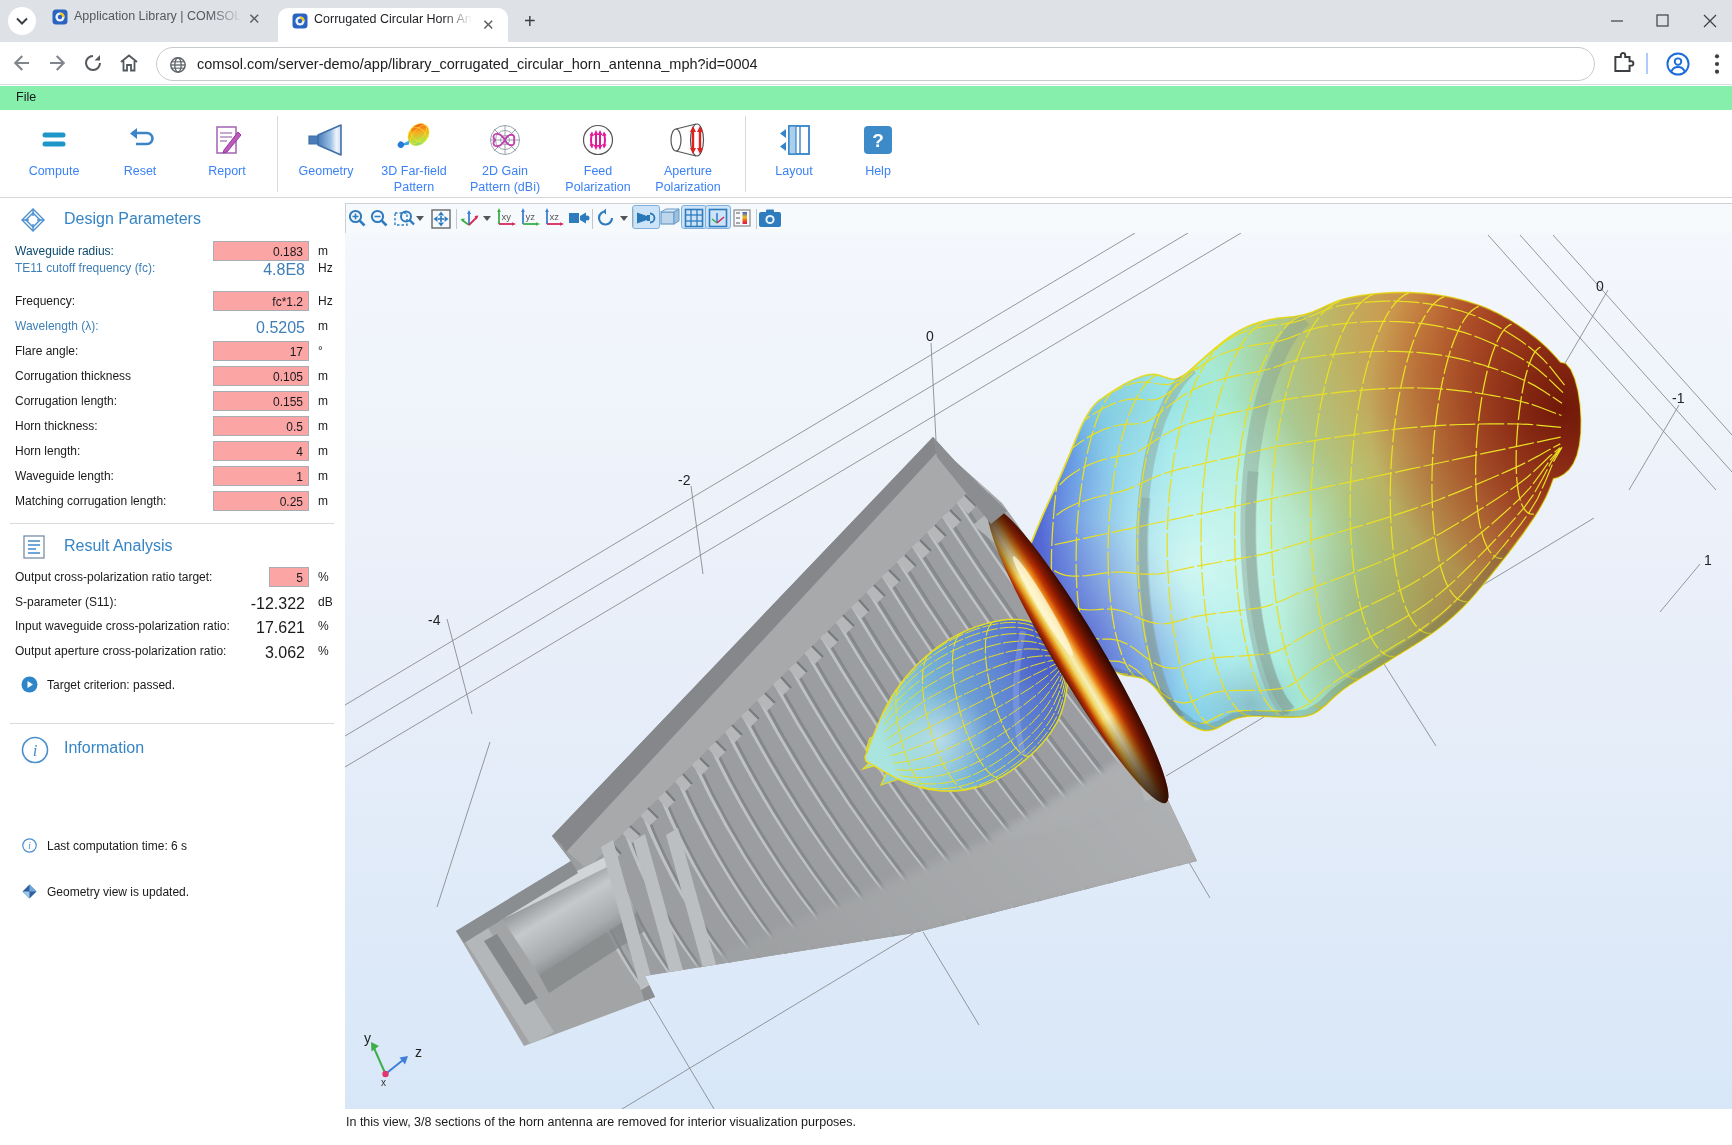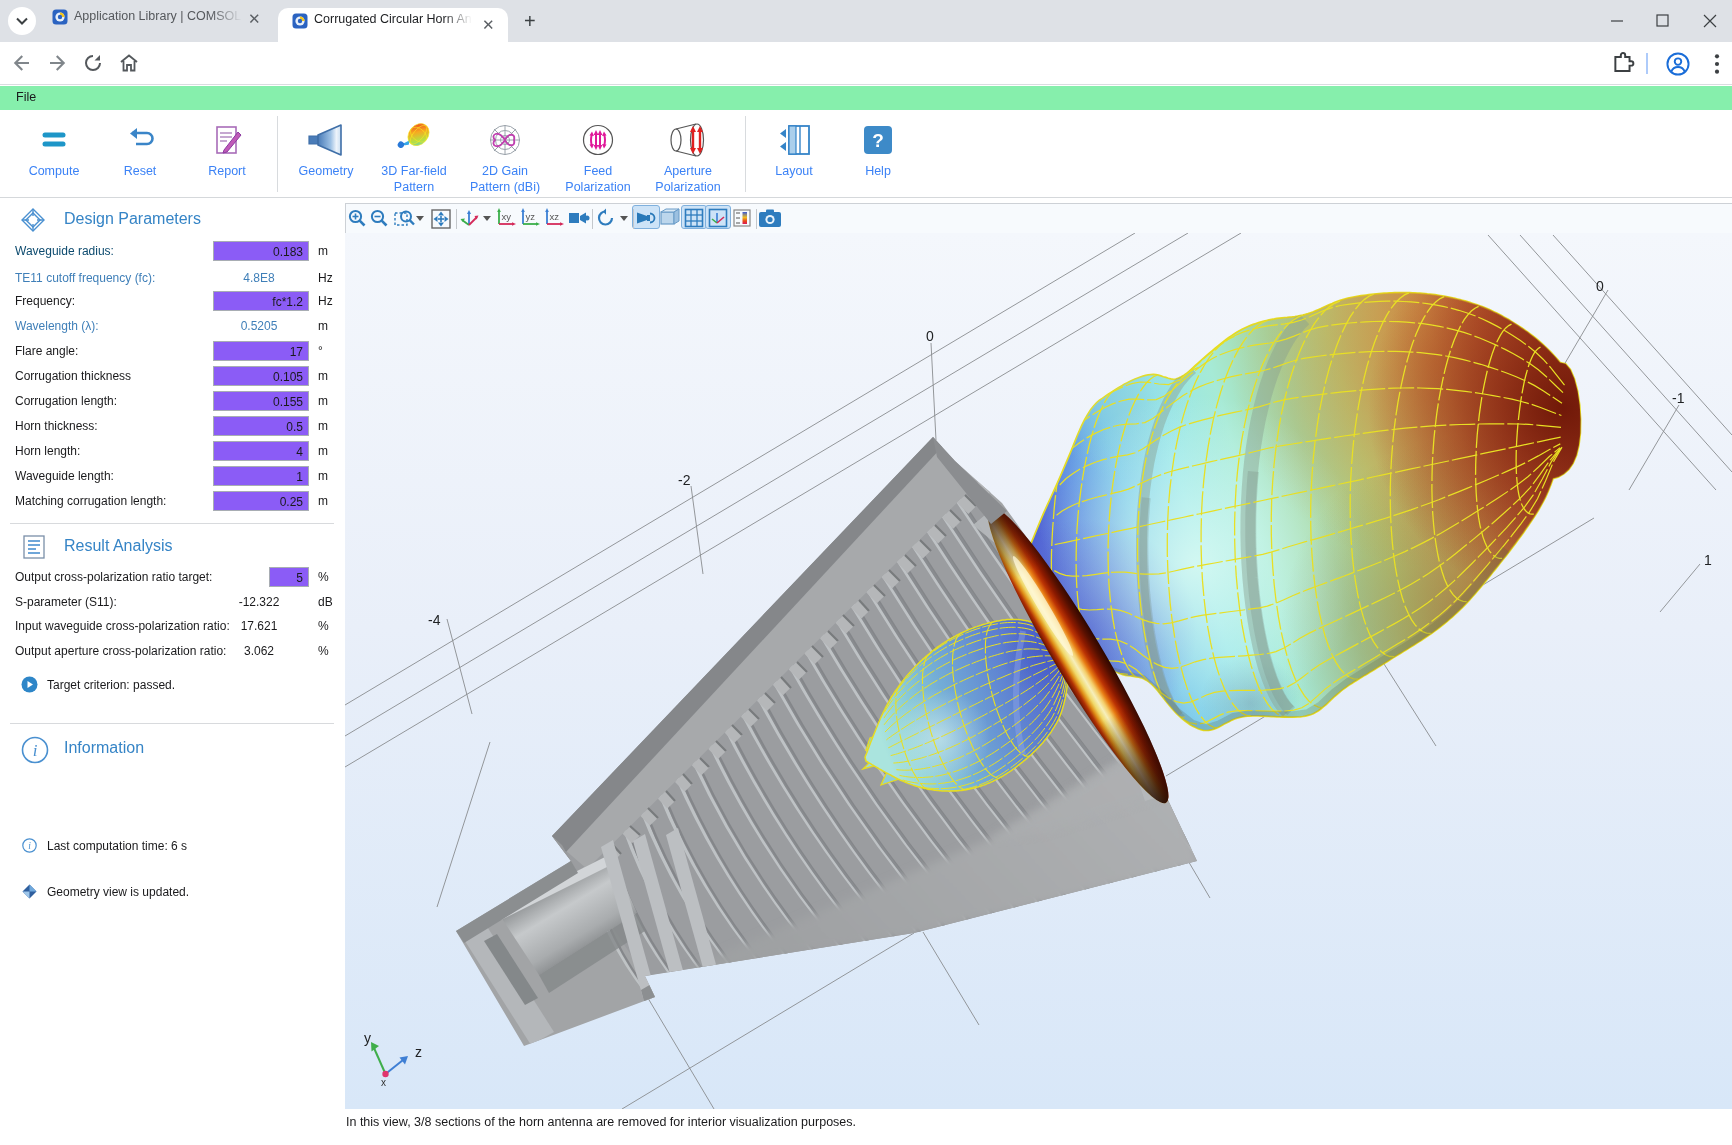--- a/index.html
+++ b/index.html
@@ -25,23 +25,23 @@
 .tbi { position:absolute; top:8px; text-align:center; }
 .tbic { height:44px; display:flex; align-items:center; justify-content:center; }
 .tbl { font-size:12.5px; color:#3b82f6; line-height:15.5px; margin-top:2px; }
 .tbdiv { position:absolute; top:6px; width:1px; height:76px; background:#d8dbde; }
 #sidebar { position:absolute; left:0; top:198px; width:345px; height:947px; background:#fff; }
 .seghead { position:absolute; left:0; width:345px; }
 .seghead .ic { position:absolute; left:20px; top:0; }
 .seghead .tt { position:absolute; left:64px; top:3px; font-size:16px; color:#3584c6; }
 .prow { position:absolute; left:0; width:345px; height:22px; }
 .plab { position:absolute; left:15px; top:3px; font-size:12px; color:#1a1a1c; white-space:nowrap; }
-.pbox { position:absolute; left:213px; top:0px; width:96px; height:20px; border:1px solid #a8adb3; background:#8b5cf6; }
+.pbox { position:absolute; left:213px; top:0px; width:96px; height:20px; border:1px solid #a8adb3; background:#fca5a5; }
 .pbox span { position:absolute; right:5px; top:2.5px; font-size:12px; color:#1a1a1c; }
-.pval { position:absolute; left:213px; top:3px; width:92px; text-align:center; font-size:12px; color:#1a1a1c; }
+.pval { position:absolute; left:213px; top:3px; width:92px; text-align:right; font-size:16px; color:#1a1a1c; }
 .punit { position:absolute; left:318px; top:3px; font-size:12px; color:#1a1a1c; }
 .sdiv { position:absolute; left:10px; width:324px; height:1px; background:#d8dadd; }
 .note { position:absolute; font-size:12px; color:#1a1a1c; }
 #gfxpanel { position:absolute; left:345px; top:203px; width:1387px; height:906px; border:1px solid #cdd1d6; border-right:none; background:#f7fafd; }
 .gti { position:absolute; top:208px; height:24px; display:flex; }
 .gti.hl { background:#cde3f7; border:1px solid #7fb0dd; border-radius:3px; margin:-3px; padding:2px; }
 #caption { position:absolute; left:346px; top:1115px; font-size:12.5px; color:#1a1a1c; }
 </style></head>
 <body>
 <div id="tabstrip">
@@ -84,20 +84,30 @@
   <svg class="navic" style="left:45px" width="24" height="24" viewBox="0 0 24 24">
       <path d="M5,11 L16.2,11 L11,5.8 L12.5,4.3 L20.2,12 L12.5,19.7 L11,18.2 L16.2,13 L5,13 Z" fill="#80868b"></path>
     </svg>
   <svg class="navic" style="left:81px" width="24" height="24" viewBox="0 0 24 24">
       <path d="M12,5 A7,7 0 1 0 19,12" fill="none" stroke="#54585c" stroke-width="2"></path>
       <path d="M19,4 L19,9.5 L13.5,9.5 Z" fill="#54585c"></path>
     </svg>
   <svg class="navic" style="left:117px" width="24" height="24" viewBox="0 0 24 24">
       <path d="M4,11 L12,4.5 L20,11 M6.5,10 L6.5,19.5 L10,19.5 L10,14 L14,14 L14,19.5 L17.5,19.5 L17.5,10" fill="none" stroke="#54585c" stroke-width="1.8"></path>
     </svg>
+  <div id="urlbar">
+    <svg style="position:absolute;left:12px;top:8px" width="18" height="18" viewBox="0 0 18 18">
+        <circle cx="9" cy="9" r="7.2" fill="none" stroke="#5f6368" stroke-width="1.5"></circle>
+        <ellipse cx="9" cy="9" rx="3.2" ry="7.2" fill="none" stroke="#5f6368" stroke-width="1.3"></ellipse>
+        <line x1="2" y1="9" x2="16" y2="9" stroke="#5f6368" stroke-width="1.3"></line>
+        <line x1="2.8" y1="5.8" x2="15.2" y2="5.8" stroke="#5f6368" stroke-width="1.1"></line>
+        <line x1="2.8" y1="12.2" x2="15.2" y2="12.2" stroke="#5f6368" stroke-width="1.1"></line>
+      </svg>
+    <span id="urltext">comsol.com/server-demo/app/library_corrugated_circular_horn_antenna_mph?id=0004</span>
+  </div>
   <svg class="navic" style="left:1611px;top:10px" width="22" height="22" viewBox="0 0 22 22">
       <path d="M9,3 a2,2 0 0 1 4,0 l0,1.5 l4,0 l0,4 l1.5,0 a2,2 0 0 1 0,4 l-1.5,0 l0,5 l-13,0 l0,-13 l5,0 Z" fill="none" stroke="#3c4043" stroke-width="1.8"></path>
     </svg>
   <div style="position:absolute;left:1646px;top:11px;width:2px;height:21px;background:#aecbfa"></div>
   <svg class="navic" style="left:1666px;top:10px" width="19" height="19" viewBox="0 0 25 25">
       <circle cx="12.5" cy="12.5" r="11" fill="none" stroke="#1a6dd8" stroke-width="2"></circle>
       <circle cx="12.5" cy="10" r="3.4" fill="none" stroke="#1a6dd8" stroke-width="2"></circle>
       <path d="M5.5,20.5 a7.5,7.5 0 0 1 14,0" fill="none" stroke="#1a6dd8" stroke-width="2"></path>
     </svg>
   <svg class="navic" style="left:1705px;top:10px" width="20" height="22" viewBox="0 0 20 22">
@@ -312,21 +322,21 @@
         </svg></span>
       <span class="tt">Design Parameters</span>
     </div>
   <div class="prow" style="top:43px">
       <div class="plab" style="color:#0c4a6e">Waveguide radius:</div>
       <div class="pbox">
         <span>0.183</span>
       </div>
       <div class="punit">m</div>
     </div>
-    <div class="prow" style="top:70px">
+    <div class="prow" style="top:60px">
       <div class="plab" style="color:#3f7fb8">TE11 cutoff frequency (fc):</div>
       <div class="pval" style="color:#3f7fb8">4.8E8</div>
       <div class="punit">Hz</div>
     </div>
     <div class="prow" style="top:93px">
       <div class="plab" style="color:#1a1a1c">Frequency:</div>
       <div class="pbox">
         <span>fc*1.2</span>
       </div>
       <div class="punit">Hz</div>

